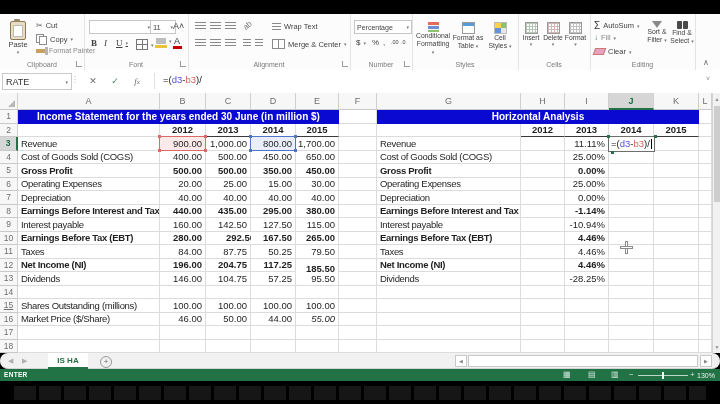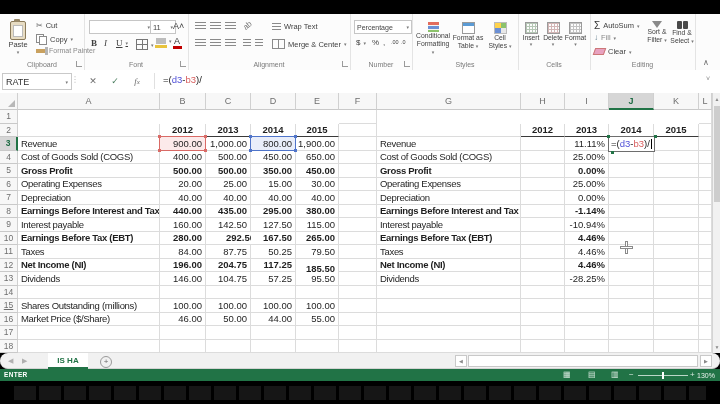--- a/index.html
+++ b/index.html
@@ -552,33 +552,35 @@
       <div class="cell" style="left: 206px; top: 246.5px; width: 45px; height: 13.5px;"></div>
       <div class="cell" style="left: 251px; top: 246.5px; width: 45px; height: 13.5px;"></div>
       <div class="cell" style="left: 296px; top: 246.5px; width: 43px; height: 13.5px;"></div>
       <div class="cell" style="left: 339px; top: 246.5px; width: 38px; height: 13.5px;"></div>
       <div class="cell" style="left: 377px; top: 246.5px; width: 144px; height: 13.5px;"></div>
       <div class="cell" style="left: 521px; top: 246.5px; width: 44px; height: 13.5px;"></div>
       <div class="cell" style="left: 565px; top: 246.5px; width: 44px; height: 13.5px;"></div>
       <div class="cell" style="left: 609px; top: 246.5px; width: 45px; height: 13.5px;"></div>
       <div class="cell" style="left: 654px; top: 246.5px; width: 45px; height: 13.5px;"></div>
       <div class="cell" style="left: 699px; top: 246.5px; width: 13px; height: 13.5px;"></div>
+      <div class="banner" style="left: 18px; top: 17px; width: 321px; height: 13.5px;">Income Statement for the years ended 30 June (in million $)</div>
+      <div class="banner" style="left: 377px; top: 17px; width: 322px; height: 13.5px;">Horizontal Analysis</div>
       <div class="cell yr" style="left: 160px; top: 30.5px; width: 46px; height: 13.5px;">2012</div>
       <div class="cell yr" style="left: 206px; top: 30.5px; width: 45px; height: 13.5px;">2013</div>
       <div class="cell yr" style="left: 251px; top: 30.5px; width: 45px; height: 13.5px;">2014</div>
       <div class="cell yr" style="left: 296px; top: 30.5px; width: 43px; height: 13.5px;">2015</div>
       <div class="cell yr" style="left: 521px; top: 30.5px; width: 44px; height: 13.5px;">2012</div>
       <div class="cell yr" style="left: 565px; top: 30.5px; width: 44px; height: 13.5px;">2013</div>
       <div class="cell yr" style="left: 609px; top: 30.5px; width: 45px; height: 13.5px;">2014</div>
       <div class="cell yr" style="left: 654px; top: 30.5px; width: 45px; height: 13.5px;">2015</div>
       <div class="cell lbl" style="left: 18px; top: 44px; width: 142px; height: 13.5px;">Revenue</div>
       <div class="cell val" style="left: 160px; top: 44px; width: 46px; height: 13.5px; background: rgb(252, 234, 234);">900.00</div>
       <div class="cell val" style="left: 206px; top: 44px; width: 45px; height: 13.5px;">1,000.00</div>
       <div class="cell val" style="left: 251px; top: 44px; width: 45px; height: 13.5px; background: rgb(233, 238, 250);">800.00</div>
-      <div class="cell val" style="left: 296px; top: 44px; width: 43px; height: 13.5px;">1,900.00</div>
+      <div class="cell val" style="left: 296px; top: 44px; width: 43px; height: 13.5px;">1,700.00</div>
       <div class="cell lbl" style="left: 18px; top: 57.5px; width: 142px; height: 13.5px;">Cost of Goods Sold (COGS)</div>
       <div class="cell val" style="left: 160px; top: 57.5px; width: 46px; height: 13.5px;">400.00</div>
       <div class="cell val" style="left: 206px; top: 57.5px; width: 45px; height: 13.5px;">500.00</div>
       <div class="cell val" style="left: 251px; top: 57.5px; width: 45px; height: 13.5px;">450.00</div>
       <div class="cell val" style="left: 296px; top: 57.5px; width: 43px; height: 13.5px;">650.00</div>
       <div class="cell lbl b" style="left: 18px; top: 71px; width: 142px; height: 13.5px;">Gross Profit</div>
       <div class="cell val b" style="left: 160px; top: 71px; width: 46px; height: 13.5px;">500.00</div>
       <div class="cell val b" style="left: 206px; top: 71px; width: 45px; height: 13.5px;">500.00</div>
       <div class="cell val b" style="left: 251px; top: 71px; width: 45px; height: 13.5px;">350.00</div>
       <div class="cell val b" style="left: 296px; top: 71px; width: 43px; height: 13.5px;">450.00</div>
@@ -624,21 +626,21 @@
       <div class="cell val" style="left: 296px; top: 179px; width: 43px; height: 13.5px;">95.50</div>
       <div class="cell lbl" style="left: 18px; top: 206px; width: 142px; height: 13.5px;">Shares Outstanding (millions)</div>
       <div class="cell val" style="left: 160px; top: 206px; width: 46px; height: 13.5px;">100.00</div>
       <div class="cell val" style="left: 206px; top: 206px; width: 45px; height: 13.5px;">100.00</div>
       <div class="cell val" style="left: 251px; top: 206px; width: 45px; height: 13.5px;">100.00</div>
       <div class="cell val" style="left: 296px; top: 206px; width: 43px; height: 13.5px;">100.00</div>
       <div class="cell lbl" style="left: 18px; top: 219.5px; width: 142px; height: 13.5px;">Market Price ($/Share)</div>
       <div class="cell val" style="left: 160px; top: 219.5px; width: 46px; height: 13.5px;">46.00</div>
       <div class="cell val" style="left: 206px; top: 219.5px; width: 45px; height: 13.5px;">50.00</div>
       <div class="cell val" style="left: 251px; top: 219.5px; width: 45px; height: 13.5px;">44.00</div>
-      <div class="cell val" style="left: 296px; top: 219.5px; width: 43px; height: 13.5px;">55.00</div>
+      <div class="cell val" style="left: 296px; top: 219.5px; width: 43px; height: 13.5px; font-style: italic;">55.00</div>
       <div class="cell lbl" style="left: 377px; top: 44px; width: 144px; height: 13.5px;">Revenue</div>
       <div class="cell val" style="left: 565px; top: 44px; width: 44px; height: 13.5px;">11.11%</div>
       <div class="cell lbl" style="left: 377px; top: 57.5px; width: 144px; height: 13.5px;">Cost of Goods Sold (COGS)</div>
       <div class="cell val" style="left: 565px; top: 57.5px; width: 44px; height: 13.5px;">25.00%</div>
       <div class="cell lbl b" style="left: 377px; top: 71px; width: 144px; height: 13.5px;">Gross Profit</div>
       <div class="cell val b" style="left: 565px; top: 71px; width: 44px; height: 13.5px;">0.00%</div>
       <div class="cell lbl" style="left: 377px; top: 84.5px; width: 144px; height: 13.5px;">Operating Expenses</div>
       <div class="cell val" style="left: 565px; top: 84.5px; width: 44px; height: 13.5px;">25.00%</div>
       <div class="cell lbl" style="left: 377px; top: 98px; width: 144px; height: 13.5px;">Depreciation</div>
       <div class="cell val" style="left: 565px; top: 98px; width: 44px; height: 13.5px;">0.00%</div>

